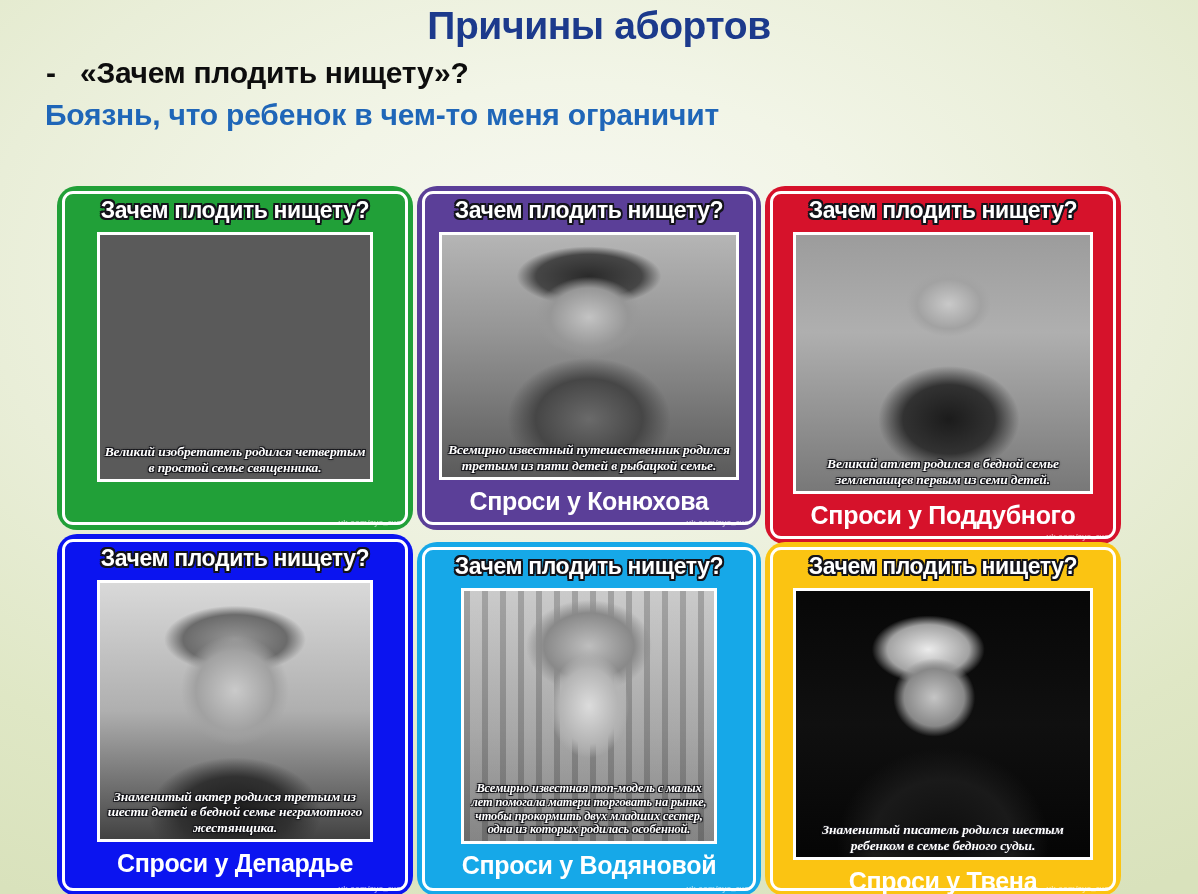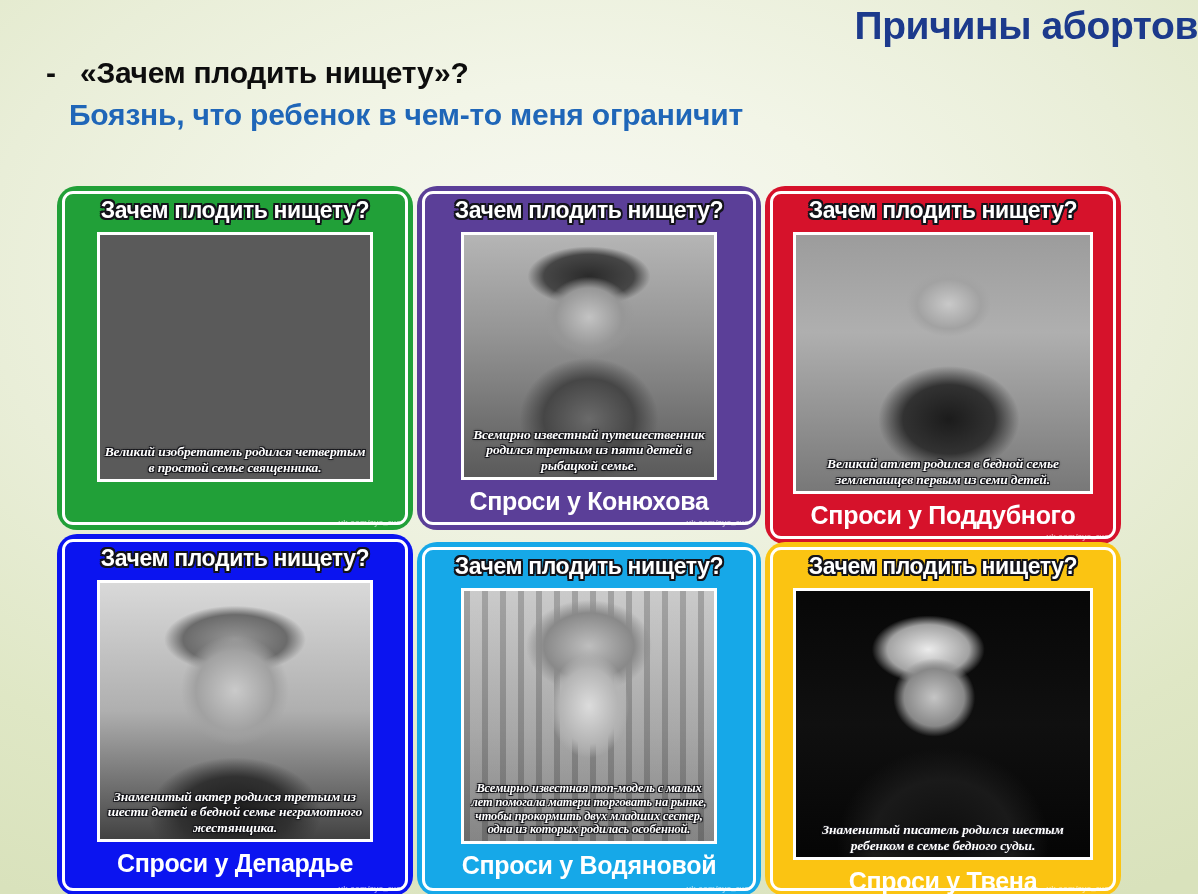--- a/index.html
+++ b/index.html
@@ -17,21 +17,21 @@
         #f7f8f1 0%,
         #f2f5e7 26%,
         #e9eed8 52%,
         #dfe7c5 78%,
         #d9e2bc 100%);
     position: relative;
   }
 
   
   .slide-title {
-    text-align: right;
+    text-align: center;
     font-size: 39px;
     font-weight: bold;
     color: #1c3a8c;
     letter-spacing: -0.4px;
     padding-top: 6px;
     line-height: 1.05;
   }
 
   .bullet-line {
     display: flex;
@@ -56,21 +56,20 @@
   }
 
   .subhead-line {
     padding-left: 45px;
     margin-top: 12px;
     font-size: 30px;
     font-weight: bold;
     color: #1f66b8;
     line-height: 1;
     letter-spacing: -0.2px;
-    margin-left: 24px;
   }
 
   
   .meme-grid {
     position: absolute;
     left: 57px;
     top: 186px;
     width: 1064px;
     height: 710px;
   }
@@ -232,21 +231,21 @@
     <div class="meme-head">Зачем плодить нищету?</div>
     <div class="photo-frame" style="width:276px; height:250px;">
       <div class="photo ph-tesla"></div>
       <div class="caption">Великий изобретатель родился четвертым в простой семье священника.</div>
     </div>
     <div class="watermark">vk.com/zya_rus</div>
   </div>
 
   <div class="meme-card" style="left:360px; top:0px; width:344px; height:344px; background:#5b3f98;">
     <div class="meme-head">Зачем плодить нищету?</div>
-    <div class="photo-frame" style="width:256px; height:248px;">
+    <div class="photo-frame" style="width:300px; height:248px;">
       <div class="photo ph-konyukhov"></div>
       <div class="caption">Всемирно известный путешественник родился третьим из пяти детей в рыбацкой семье.</div>
     </div>
     <div class="meme-foot">Спроси у Конюхова</div>
     <div class="watermark">vk.com/zya_rus</div>
   </div>
 
   <div class="meme-card" style="left:708px; top:0px; width:356px; height:358px; background:#d6122b;">
     <div class="meme-head">Зачем плодить нищету?</div>
     <div class="photo-frame" style="width:300px; height:262px;">

